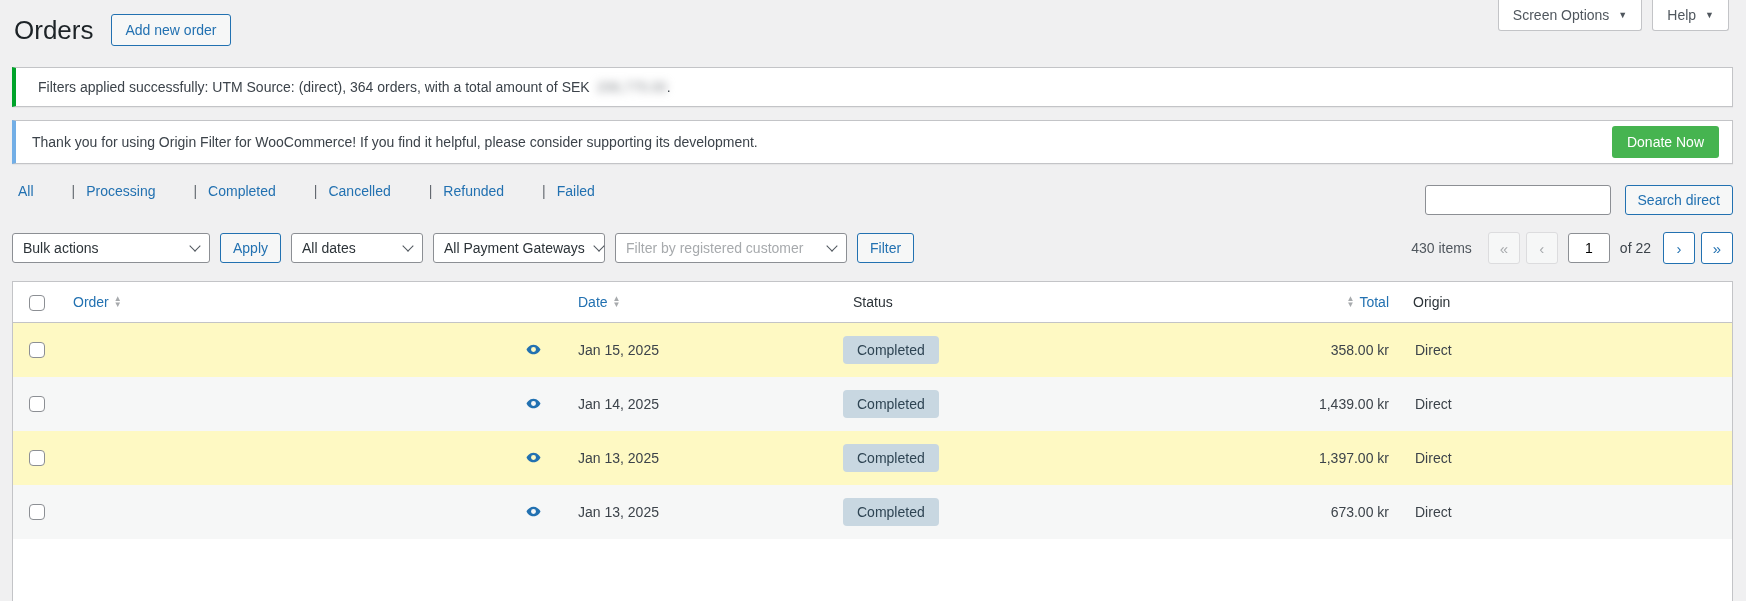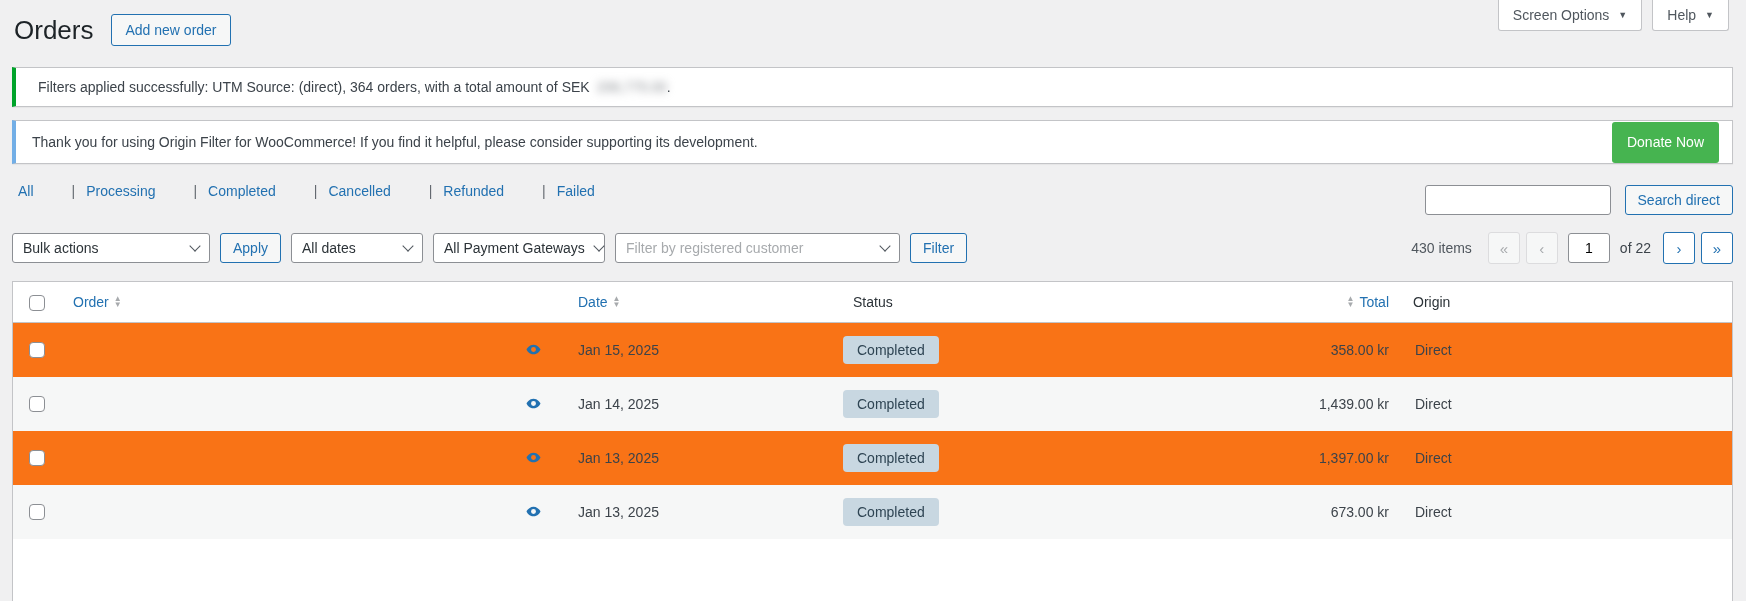--- a/index.html
+++ b/index.html
@@ -21,21 +21,21 @@
   .page-title{font-size:26px;font-weight:400;color:#1d2327;margin:0;line-height:32px;}
   .add-new{border:1px solid #2271b1;color:#2271b1;background:#f6f7f7;padding:0 13px;height:30px;
            display:inline-flex;align-items:center;border-radius:3px;font-size:14px;}
 
   
   .notice{position:absolute;left:12px;right:13px;background:#fff;border:1px solid #c3c4c7;
           box-shadow:0 1px 1px rgba(0,0,0,.04);box-sizing:border-box;display:flex;align-items:center;}
   .notice.success{top:67px;height:40px;border-left:4px solid #00a32a;padding:0 22px;}
   .redacted{filter:blur(4px);color:#85898e;margin-left:7px;user-select:none;}
   .notice.info{top:120px;height:44px;border-left:4px solid #72aee6;padding:0 13px 0 16px;justify-content:space-between;}
-  .donate{background:#46b450;color:#fff;border:none;border-radius:3px;height:41px;padding:0 15px;
+  .donate{background:#46b450;color:#fff;border:none;border-radius:3px;height:32px;padding:0 15px;
           font-size:14px;font-family:inherit;cursor:pointer;}
 
   
   .subsubsub{position:absolute;top:183px;left:18px;margin:0;padding:0;list-style:none;display:flex;font-size:14px;}
   .subsubsub li{display:flex;align-items:center;}
   .subsubsub a{color:#2271b1;}
   .count-space{display:inline-block;width:38px;}
   .sep{color:#646970;margin-right:11px;}
 
   
@@ -49,21 +49,21 @@
   .toolbar{position:absolute;top:232px;left:12px;right:13px;display:flex;justify-content:space-between;align-items:center;}
   .controls{display:flex;gap:10px;align-items:center;}
   .select{height:30px;background:#fff;border:1px solid #8c8f94;border-radius:3px;display:flex;align-items:center;
           padding:0 10px;font-size:14px;color:#2c3338;box-sizing:border-box;cursor:pointer;}
   .select .chev{width:7px;height:7px;border-right:1.6px solid #50575e;border-bottom:1.6px solid #50575e;
                 transform:rotate(45deg);margin-left:auto;margin-top:-4px;flex:none;}
   .sel-bulk{width:198px;}
   .sel-dates{width:132px;}
   .sel-utm{width:190px;}
   .sel-pay{width:172px;}
-  .sel-cust{width:285px;color:#a7aaad;}
+  .sel-cust{width:232px;color:#a7aaad;}
   .select span{margin-right:10px;white-space:nowrap;}
 
   
   .pagination{display:flex;align-items:center;gap:6px;color:#50575e;}
   .items-count{margin-right:10px;}
   .pg-btn{width:30px;height:30px;display:flex;align-items:center;justify-content:center;border-radius:3px;font-size:15px;}
   .pg-btn.disabled{background:#f6f7f7;color:#a7aaad;border:1px solid #dcdcde;}
   .pg-btn.active{background:#fff;color:#2271b1;border:1px solid #2271b1;cursor:pointer;}
   .pg-input{width:42px;height:30px;text-align:center;border:1px solid #8c8f94;border-radius:3px;
             font-size:14px;font-family:inherit;box-sizing:border-box;margin:0 4px;}
@@ -74,21 +74,21 @@
               border:1px solid #c3c4c7;border-bottom:none;box-sizing:border-box;overflow:hidden;}
   table{border-collapse:collapse;width:100%;font-size:14px;table-layout:fixed;}
   col.c-cb{width:48px;} col.c-order{width:505px;} col.c-date{width:275px;}
   col.c-status{width:290px;} col.c-total{width:270px;} col.c-origin{width:auto;}
   thead th{height:40px;border-bottom:1px solid #c3c4c7;font-weight:400;text-align:left;padding:0;}
   th .th-inner{display:flex;align-items:center;padding:0 0 0 12px;}
   th .th-inner.right{justify-content:flex-end;padding:0 12px 0 0;}
   .th-link{color:#2271b1;display:flex;align-items:center;}
   .th-plain{color:#2c3338;}
   .sort-icon{display:flex;flex-direction:column;font-size:8px;line-height:6px;color:#a7aaad;margin:0 5px;}
-  tbody tr{height:54px;background:#f97316;}
+  tbody tr{height:54px;background:#fef9c3;}
   tbody tr.alt{background:#f6f7f7;}
   td{padding:0;vertical-align:middle;}
   .col-cb-cell{text-align:center;}
   input[type="checkbox"]{appearance:none;-webkit-appearance:none;width:16px;height:16px;border:1px solid #8c8f94;
                          border-radius:4px;background:#fff;margin:0;vertical-align:middle;cursor:pointer;}
   .col-order-cell{padding-right:24px;}
   .eye{display:flex;justify-content:flex-end;align-items:center;cursor:pointer;}
   .col-date-cell{padding-left:12px;color:#3c434a;}
   .col-status-cell{padding-left:2px;}
   .status-badge{display:inline-block;background:#c8d7e1;color:#2e4453;border-radius:4px;padding:7px 14px;line-height:1;}

